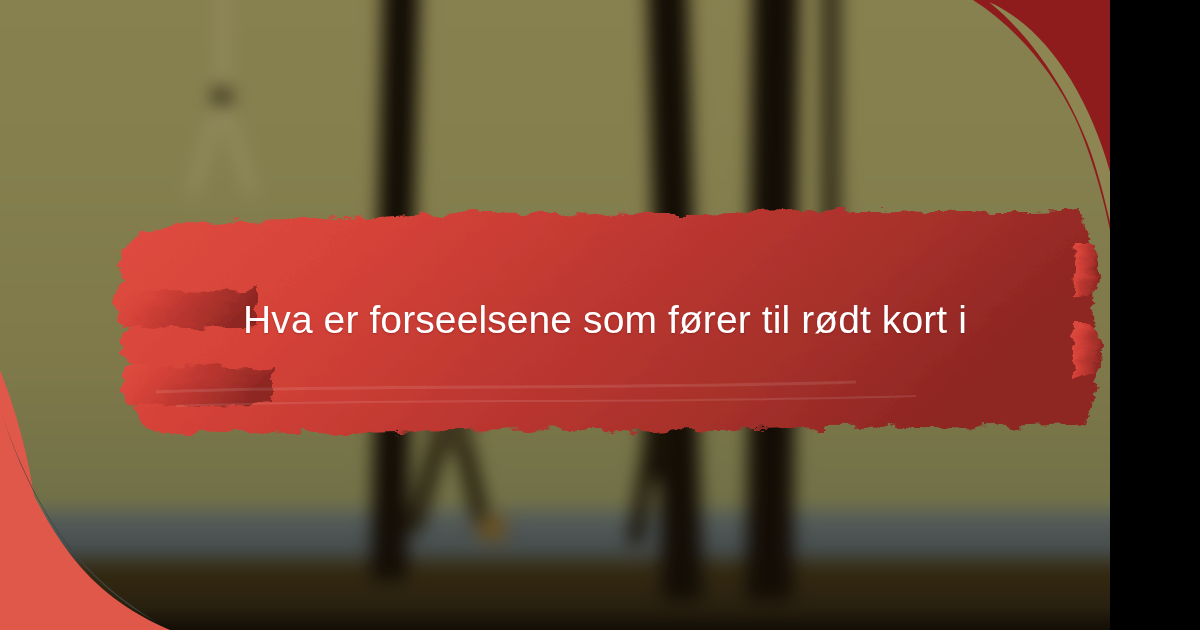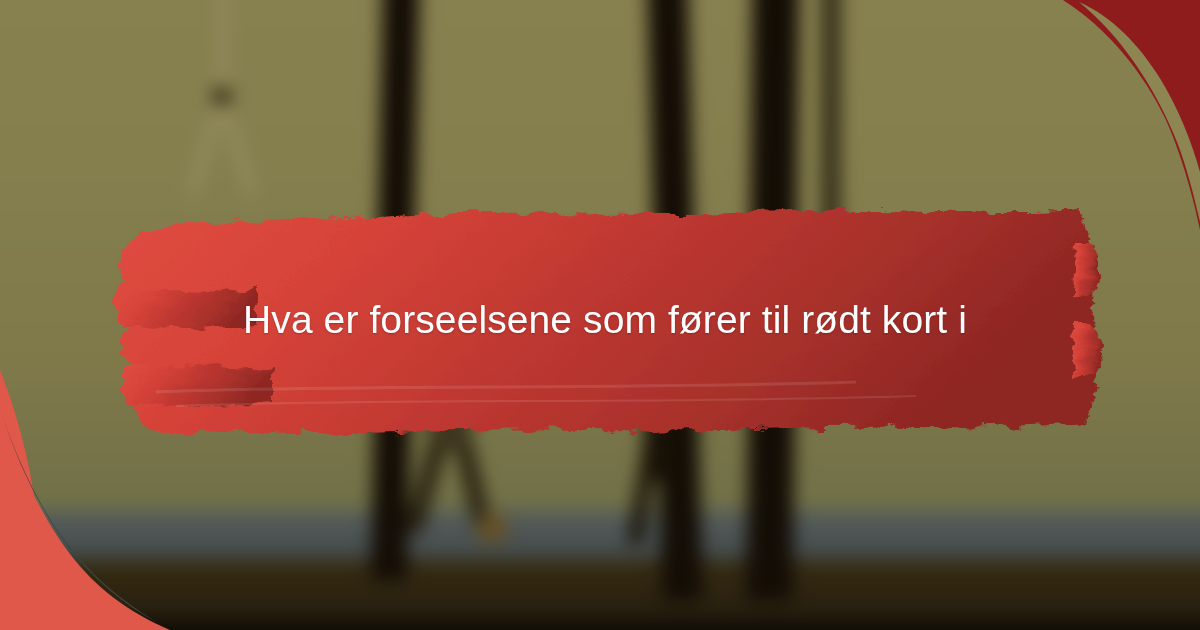--- a/index.html
+++ b/index.html
@@ -7,21 +7,21 @@
     margin: 0;
     padding: 0;
     background: #000;
   }
   body {
     font-family: "Liberation Sans", sans-serif;
   }
 
   #stage {
     position: relative;
-    width: 1200px;
+    width: 1110px;
     height: 630px;
     overflow: hidden;
     background: #7f1d1d;
   }
 
   
   .photo {
     position: absolute;
     inset: 0;
     overflow: hidden;

